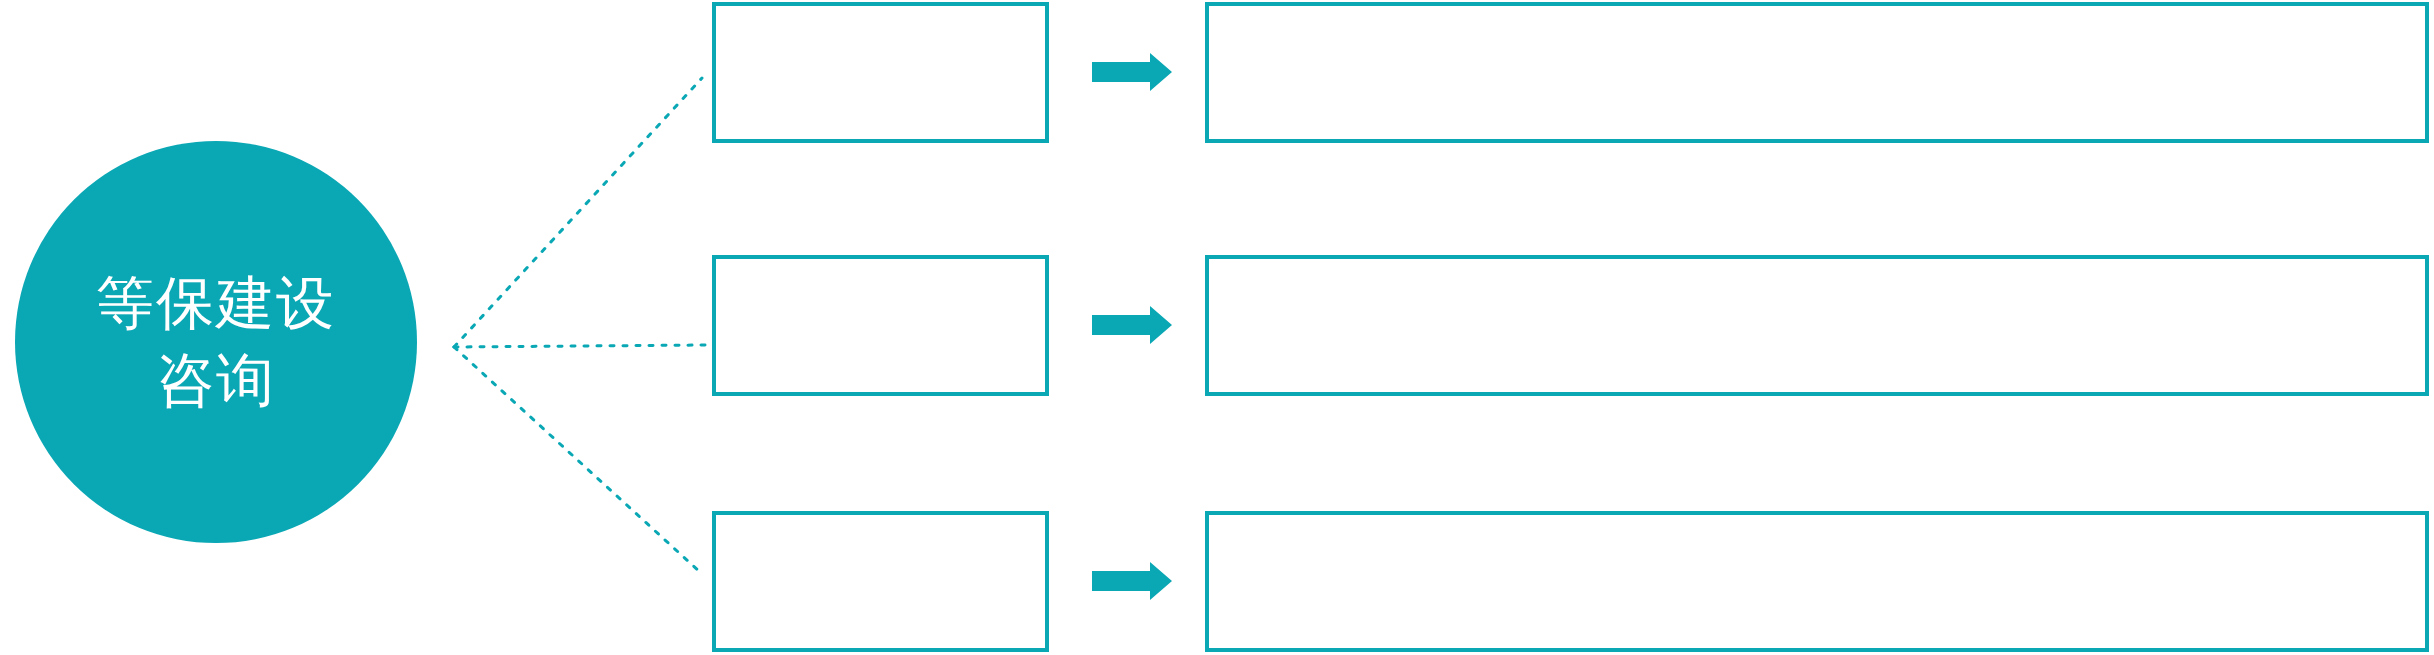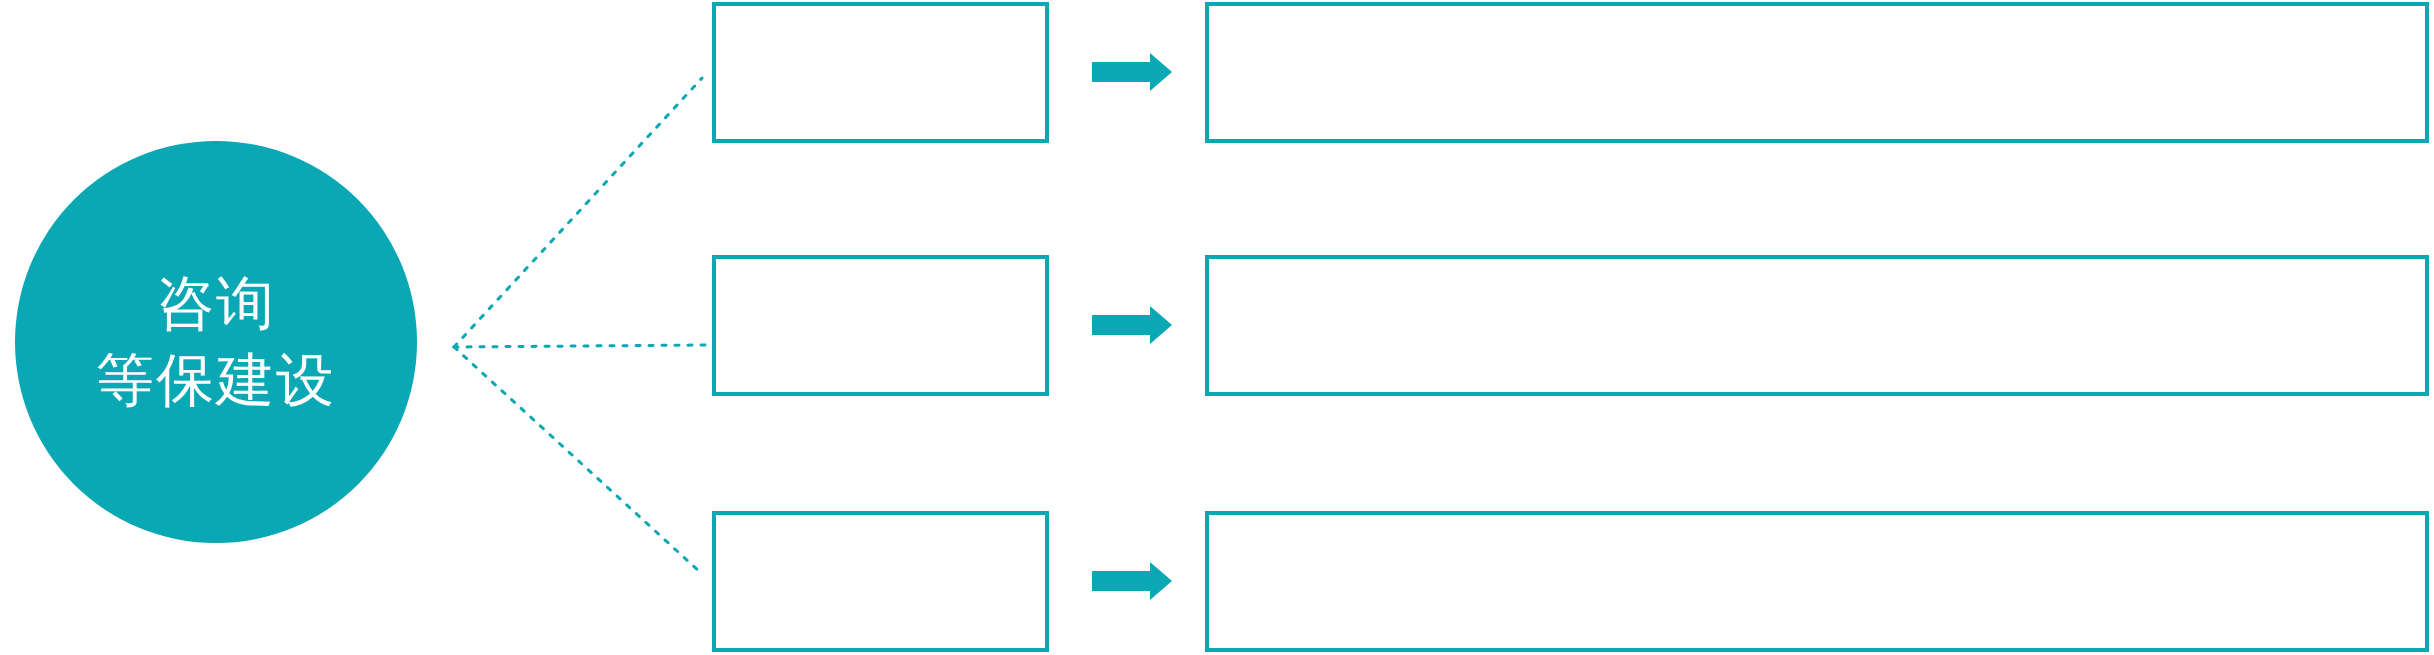--- a/index.html
+++ b/index.html
@@ -79,22 +79,22 @@
 
 <div class="canvas">
 
   <svg class="connectors" viewBox="0 0 2434 655">
     <line x1="454" y1="347" x2="702" y2="78" stroke="#0AA7B5" stroke-width="3" stroke-dasharray="4 9" stroke-linecap="round"></line>
     <line x1="454" y1="347" x2="707" y2="345" stroke="#0AA7B5" stroke-width="3" stroke-dasharray="4 9" stroke-linecap="round"></line>
     <line x1="454" y1="347" x2="700" y2="572" stroke="#0AA7B5" stroke-width="3" stroke-dasharray="4 9" stroke-linecap="round"></line>
   </svg>
 
   <div class="hub-circle">
+    <span>等保建设</span>
     <span>咨询</span>
-    <span>等保建设</span>
   </div>
 
   <div class="step-box row-0"></div>
   <div class="arrow arrow-0">
     <svg viewBox="0 0 80 38">
         <polygon points="0,9 58,9 58,0 80,19 58,38 58,29 0,29" fill="#0AA7B5"></polygon>
       </svg>
   </div>
   <div class="detail-box row-0"></div>
 

